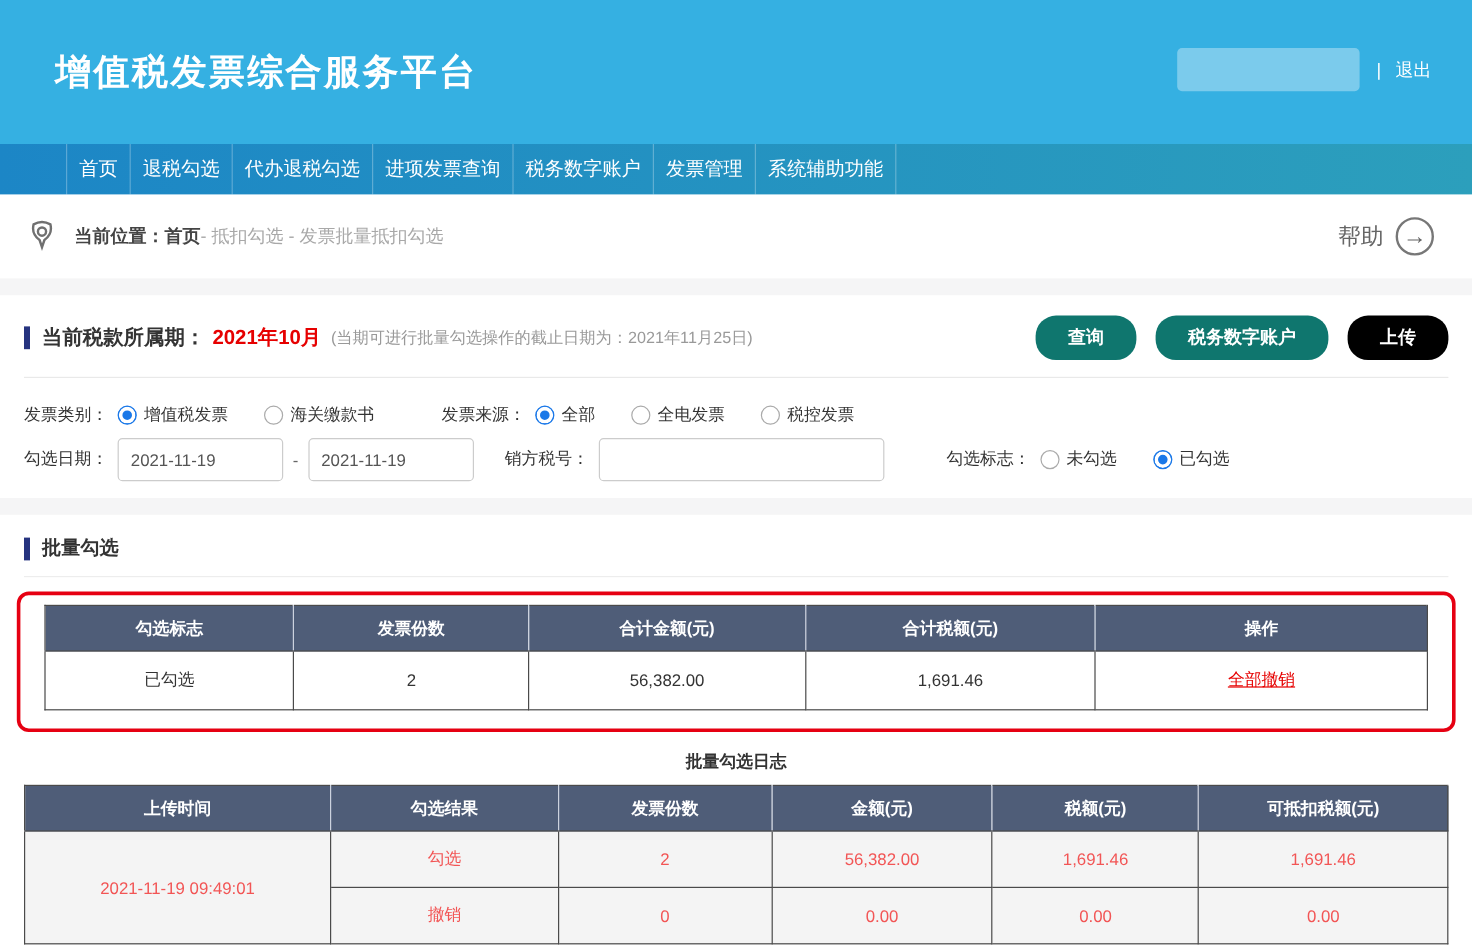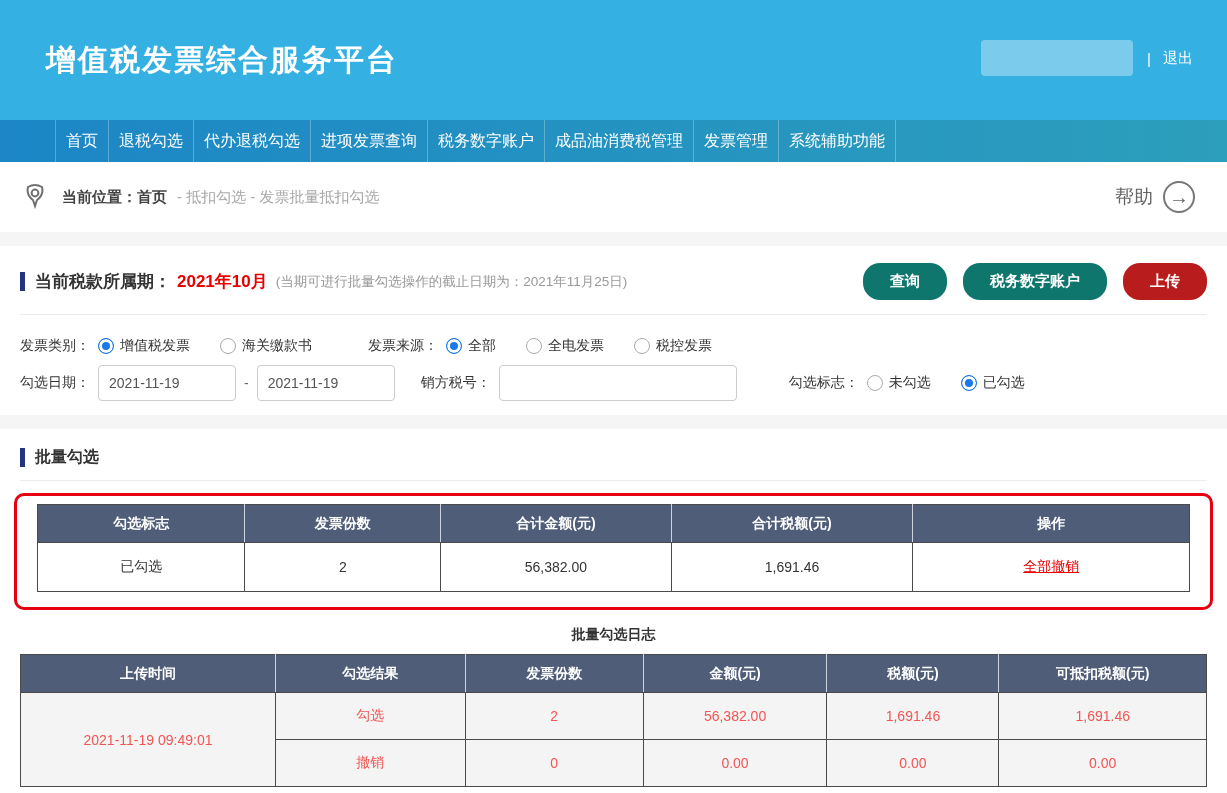--- a/index.html
+++ b/index.html
@@ -21,38 +21,38 @@
   .nav { height:42px; background:linear-gradient(90deg,#1c86c6,#2c9fbc); display:flex; padding-left:55px; }
   .nav-item { display:flex; align-items:center; padding:0 10px; color:#fff; font-size:16px;
               border-left:1px solid rgba(255,255,255,.28); cursor:pointer; white-space:nowrap; }
   .nav-item:last-child { border-right:1px solid rgba(255,255,255,.28); }
 
   
   .crumb-row { height:70px; display:flex; align-items:center; justify-content:space-between; padding:0 32px 0 22px; }
   .crumb-left { display:flex; align-items:center; }
   .pin-icon { margin-right:14px; display:flex; }
   .crumb-main { color:#444; font-weight:bold; font-size:15px; }
-  .crumb-dim { color:#a8a8a8; font-size:15px; margin-left:10px; }
+  .crumb-dim { color:#a8a8a8; font-size:15px; margin-left:0; }
   .help { display:flex; align-items:center; gap:10px; cursor:pointer; }
   .help-label { color:#666; font-size:19px; }
   .help-circle { width:32px; height:32px; border:2px solid #777; border-radius:50%; color:#666;
                  display:flex; align-items:center; justify-content:center; font-size:20px; line-height:1; }
 
   .strip { height:14px; background:#f5f5f6; }
 
   
   .period-row { margin:0 20px; padding:17px 0 14px; border-bottom:1px solid #e9e9e9; display:flex; align-items:center; }
   .vbar { width:5px; height:19px; background:#26337f; margin-right:10px; flex:none; }
   .period-label { font-weight:bold; color:#333; font-size:17px; }
   .period-value { color:#e60000; font-weight:bold; font-size:17px; margin:0 6px; }
   .period-note { color:#999; font-size:13.5px; font-weight:normal; margin-left:2px; }
   .period-buttons { margin-left:auto; display:flex; gap:16px; align-items:center; }
   .btn { border:none; border-radius:17px; color:#fff; font-size:15px; font-weight:bold; padding:9px 27px; cursor:pointer; white-space:nowrap; }
   .btn-blue { background:#0f766e;font-family:Liberation Mono, monospace; }
-  .btn-red { background:#b91c1c; }
+  .btn-red { background:#000000; }
 
   
   .filters { padding:12px 20px 14px; }
   .filter-row { display:flex; align-items:center; margin-top:10px; font-size:14px; color:#333; }
   .f-label { margin-right:8px; white-space:nowrap; }
   .radio-group { display:flex; align-items:center; margin-right:30px; cursor:pointer; }
   .radio { width:16px; height:16px; border-radius:50%; background:#fff; border:1px solid #aaa; margin-right:6px; flex:none; }
   .radio.sel { background:#1a78e8; border:1px solid #1a78e8; box-shadow:inset 0 0 0 3px #fff; }
   .gap { width:26px; flex:none; }
   .input { height:36px; border:1px solid #ccc; border-radius:4px; padding:0 10px; font-size:14px; color:#555;
@@ -97,21 +97,20 @@
       <span class="logout">退出</span>
     </div>
   </div>
 
   <div class="nav">
     <div class="nav-item">首页</div>
     <div class="nav-item">退税勾选</div>
     <div class="nav-item">代办退税勾选</div>
     <div class="nav-item">进项发票查询</div>
     <div class="nav-item">税务数字账户</div>
-    <div class="nav-item">成品油消费税管理</div>
     <div class="nav-item">发票管理</div>
     <div class="nav-item">系统辅助功能</div>
   </div>
 
   <div class="crumb-row">
     <div class="crumb-left">
       <span class="pin-icon">
         <svg width="26" height="28" viewBox="0 0 26 28" fill="none" stroke="#707070" stroke-width="2" stroke-linecap="round">
           <path d="M6 4 q7 -4 14 0 q2 8 -5 13 l-2 6 l-2 -6 q-7 -5 -5 -13 Z"></path>
           <circle cx="13" cy="10" r="3.4"></circle>

